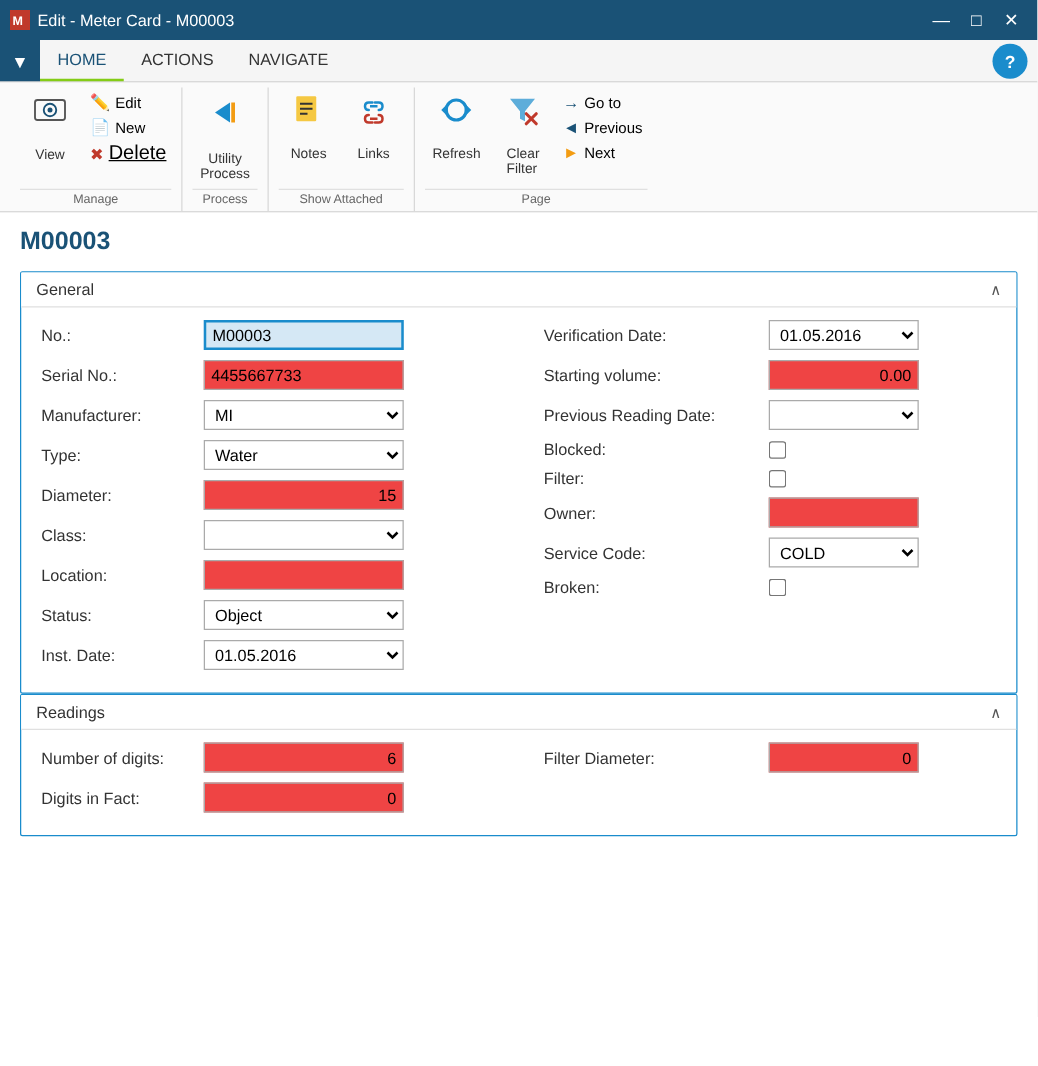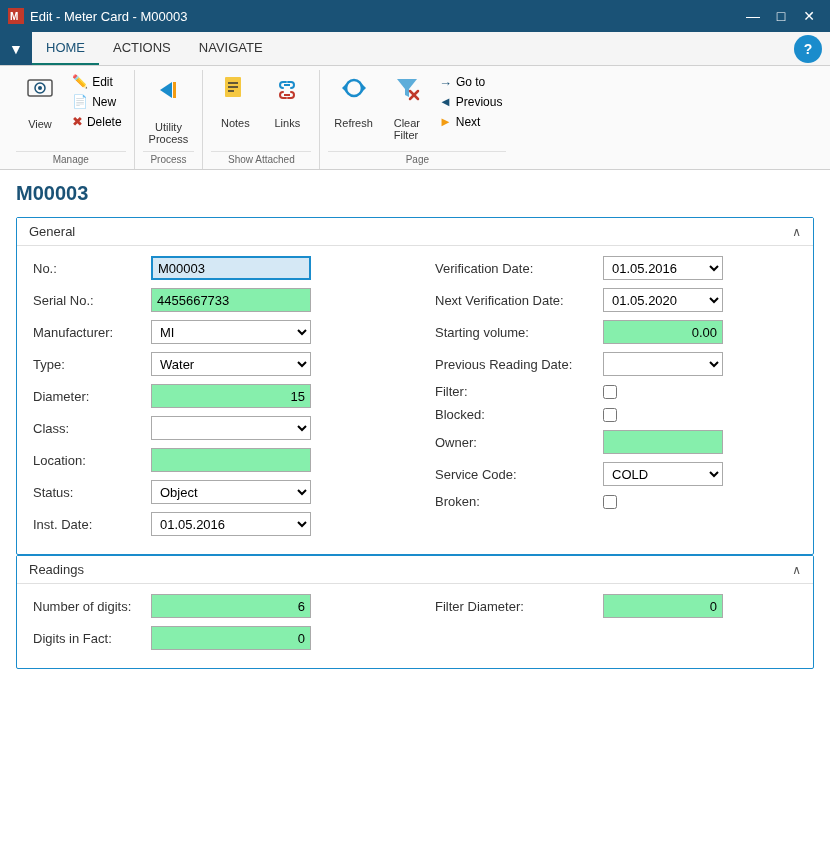--- a/index.html
+++ b/index.html
@@ -40,21 +40,21 @@
     }
     .menu-tab {
       padding: 8px 14px;
       cursor: pointer;
       font-size: 13px;
       font-weight: 500;
       color: #333;
       border-bottom: 2px solid transparent;
     }
     .menu-tab.active {
-      border-bottom: 2px solid #0f766e;
+      border-bottom: 2px solid #84cc16;
       color: #1a5276;
       text-align: right;
     }
     .help-btn {
       margin-left: auto;
       width: 28px;
       height: 28px;
       background: #1a8ccc;
       color: white;
       border-radius: 50%;
@@ -168,39 +168,39 @@
     .section-body {
       padding: 10px 16px;
       display: flex;
       gap: 40px;
     }
     .form-col { flex: 1; }
     .form-row {
       display: flex;
       align-items: center;
       margin-bottom: 8px;
-      gap: 8px;
+      gap: 20px;
     }
     .form-label {
       min-width: 110px;
       font-size: 13px;
       color: #333;
       text-align: left;
     }
     .form-label-right {
       min-width: 160px;
       font-size: 13px;
       color: #333;
     }
     .form-input {
       border: 1px solid #aaa;
       padding: 2px 5px;
       font-size: 13px;
       height: 24px;
-      background: #86efac;
+      background: #ef4444;
       outline: none;
     }
     .form-input-selected {
       border: 2px solid #1a8ccc;
       background: #d5e8f5;
       padding: 2px 5px;
       font-size: 13px;
       height: 24px;
       outline: none;
     }
@@ -273,21 +273,21 @@
         <div class="ribbon-btn-small">
           <span style="font-size:13px; color:#555;">✏️</span>
           <span style="font-size:12px;">Edit</span>
         </div>
         <div class="ribbon-btn-small">
           <span style="font-size:13px; color:#555;">📄</span>
           <span style="font-size:12px;">New</span>
         </div>
         <div class="ribbon-btn-small">
           <span style="font-size:13px; color:#c0392b;">✖</span>
-          <span style="font-size:12px;">Delete</span>
+          <span style="font-size:16px;text-decoration:underline;">Delete</span>
         </div>
       </div>
     </div>
     <div class="ribbon-group-label">Manage</div>
   </div>
 
   <div class="ribbon-group">
     <div class="ribbon-group-items">
       <div class="ribbon-btn">
         <div>
@@ -436,41 +436,35 @@
       </div>
 
       <div class="form-col">
         <div class="form-row">
           <span class="form-label-right">Verification Date:</span>
           <select class="form-select input-w120">
             <option>01.05.2016</option>
           </select>
         </div>
         <div class="form-row">
-          <span class="form-label-right">Next Verification Date:</span>
-          <select class="form-select input-w120">
-            <option>01.05.2020</option>
-          </select>
-        </div>
-        <div class="form-row">
           <span class="form-label-right">Starting volume:</span>
           <input class="form-input input-w120 input-right" type="text" value="0.00" style="">
         </div>
         <div class="form-row">
           <span class="form-label-right">Previous Reading Date:</span>
           <select class="form-select input-w120">
             <option></option>
           </select>
         </div>
         <div class="form-row">
+          <span class="form-label-right">Blocked:</span>
+          <input type="checkbox" class="checkbox-input" style="">
+        </div>
+        <div class="form-row">
           <span class="form-label-right">Filter:</span>
-          <input type="checkbox" class="checkbox-input" style="">
-        </div>
-        <div class="form-row">
-          <span class="form-label-right">Blocked:</span>
           <input type="checkbox" class="checkbox-input" style="">
         </div>
         <div class="form-row">
           <span class="form-label-right">Owner:</span>
           <input class="form-input input-w120" type="text" value="" style="">
         </div>
         <div class="form-row">
           <span class="form-label-right">Service Code:</span>
           <select class="form-select input-w120">
             <option>COLD</option>

